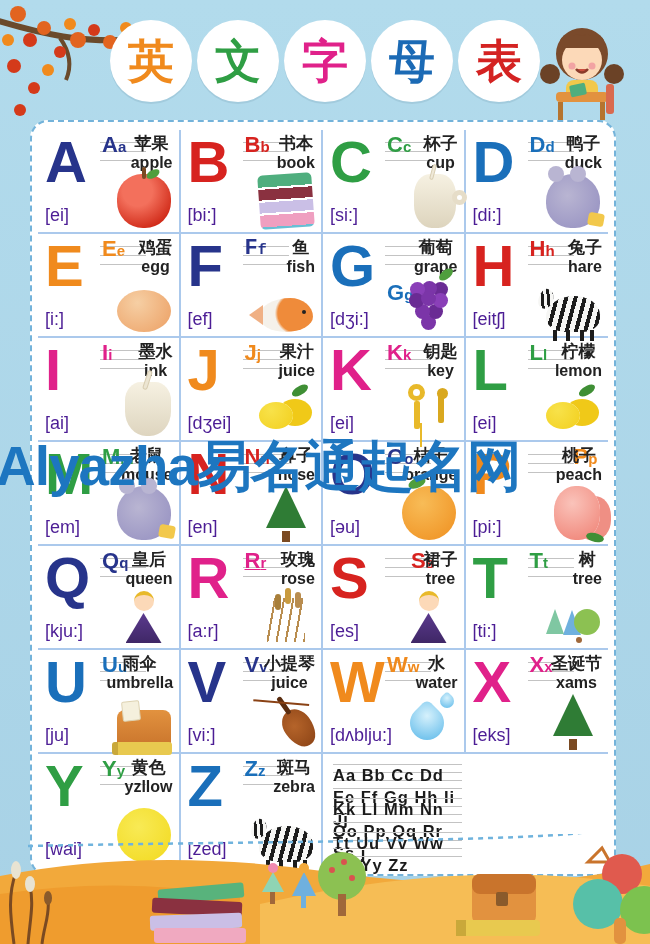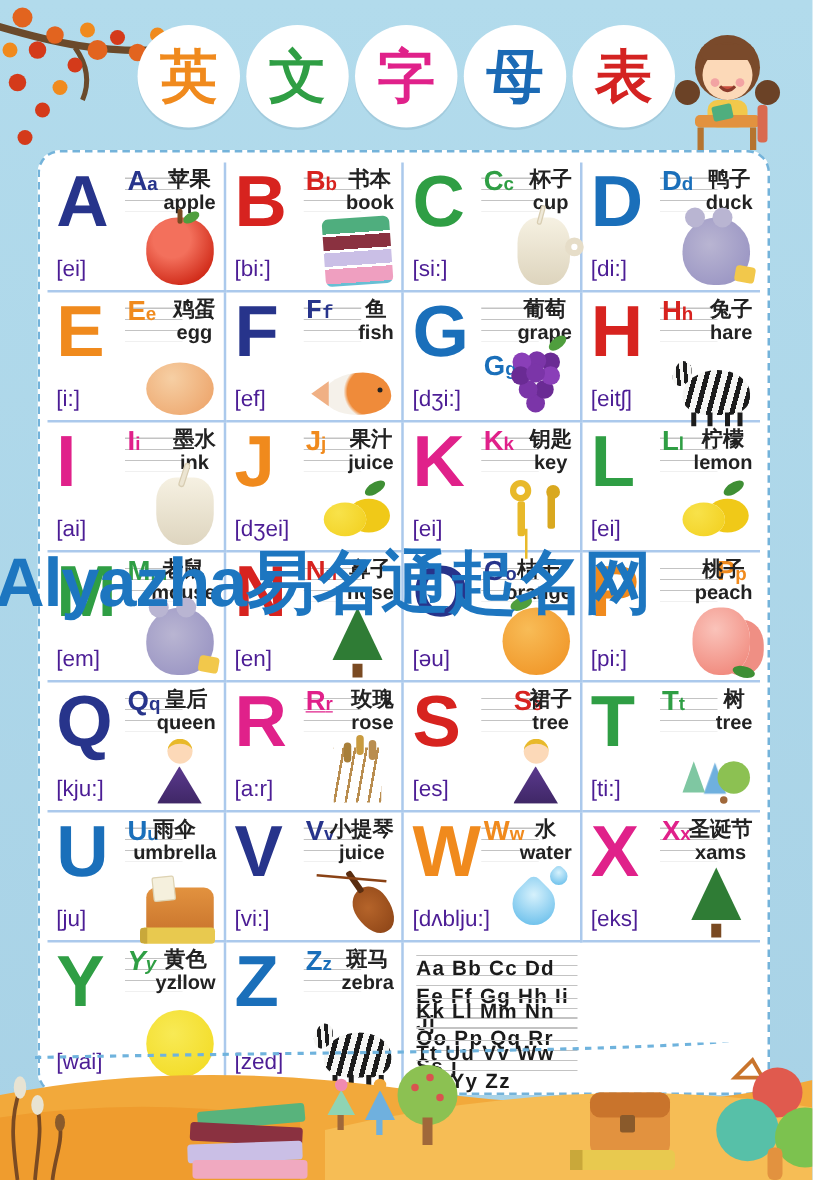--- a/index.html
+++ b/index.html
@@ -481,21 +481,21 @@
       <div class="cn">圣诞节</div>
       <div class="en">xams</div>
     </div>
     <div class="pic i-christmas-tree"></div>
     <div class="ph">[eks]</div>
   </div>
 
   <div class="cell">
     <div class="big" style="color: rgb(47, 158, 68);">Y</div>
     <div class="pairbox">
-      <div class="pair" style="color: rgb(47, 158, 68); font-style: italic;"><span class="pair-big">Y</span><span class="pair-small">y</span></div>
+      <div class="pair" style="color: rgb(47, 158, 68);"><span class="pair-big">Y</span><span class="pair-small">y</span></div>
     </div>
     <div class="words">
       <div class="cn">黄色</div>
       <div class="en">yzllow</div>
     </div>
     <div class="pic i-yellow-circle"></div>
     <div class="ph">[wai]</div>
   </div>
 
   <div class="cell">

